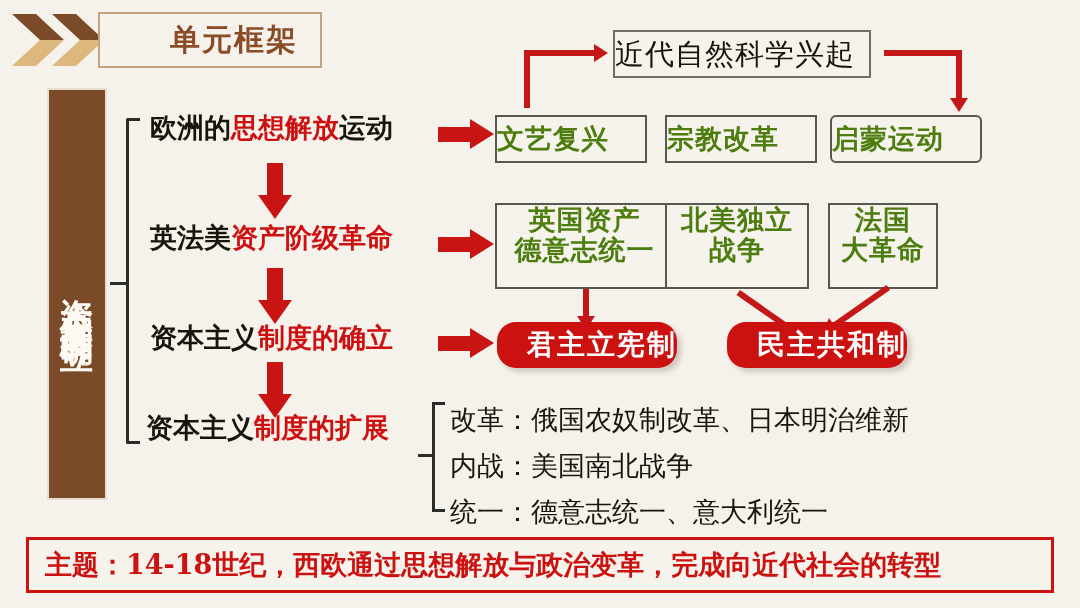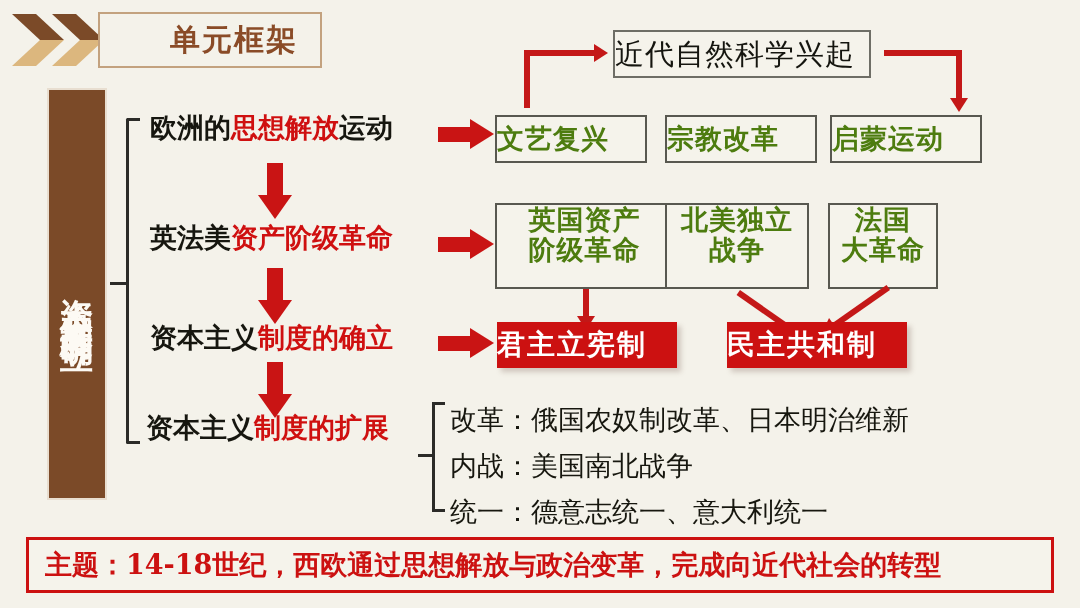--- a/index.html
+++ b/index.html
@@ -127,22 +127,23 @@
   .obox.neutral { border-color: #6e6e66; }
   .obox.neutral .t {
     color: #15150f;
     font-size: 29px;
     font-weight: normal;
   }
   .fbox {
     position: absolute;
     background: #cc1111;
     box-sizing: border-box;
-    display: flex; align-items: center; justify-content: flex-start;
+    display: flex; align-items: center; justify-content: flex-end;
     box-shadow: 4px 4px 5px rgba(120,90,80,0.28);
+    border-radius: 19px;
   }
   .fbox .t {
     color: #ffffff;
     font-weight: bold;
     font-size: 28px;
     letter-spacing: 2px;
     font-family: "DejaVu Serif", "Liberation Serif", serif;
   }
 
   
@@ -348,27 +349,27 @@
     <div class="line-v" style="left:956px; top:50px; width:6px; height:52px;"></div>
     <div class="tip-down" style="left:950px; top:98px;"></div>
   </div>
 
   <div class="obox" style="left:495px; top:115px; width:152px; height:48px;">
     <span class="t">文艺复兴</span>
   </div>
   <div class="obox" style="left:665px; top:115px; width:152px; height:48px;">
     <span class="t">宗教改革</span>
   </div>
-  <div class="obox" style="left:830px; top:115px; width:152px; height:48px;">
+  <div class="obox" style="left:830px; top:115px; width:152px; height:48px;border-radius:6px;">
     <span class="t">启蒙运动</span>
   </div>
 
   <div class="obox" style="left:495px; top:203px; width:179px; height:86px; flex-direction:column;">
     <span class="t">英国资产</span>
-    <span class="t">阶级革命</span>
+    <span class="t">德意志统一</span>
   </div>
   <div class="obox" style="left:665px; top:203px; width:144px; height:86px; flex-direction:column;">
     <span class="t">北美独立</span>
     <span class="t">战争</span>
   </div>
   <div class="obox" style="left:828px; top:203px; width:110px; height:86px; flex-direction:column;">
     <span class="t">法国</span>
     <span class="t">大革命</span>
   </div>
 

